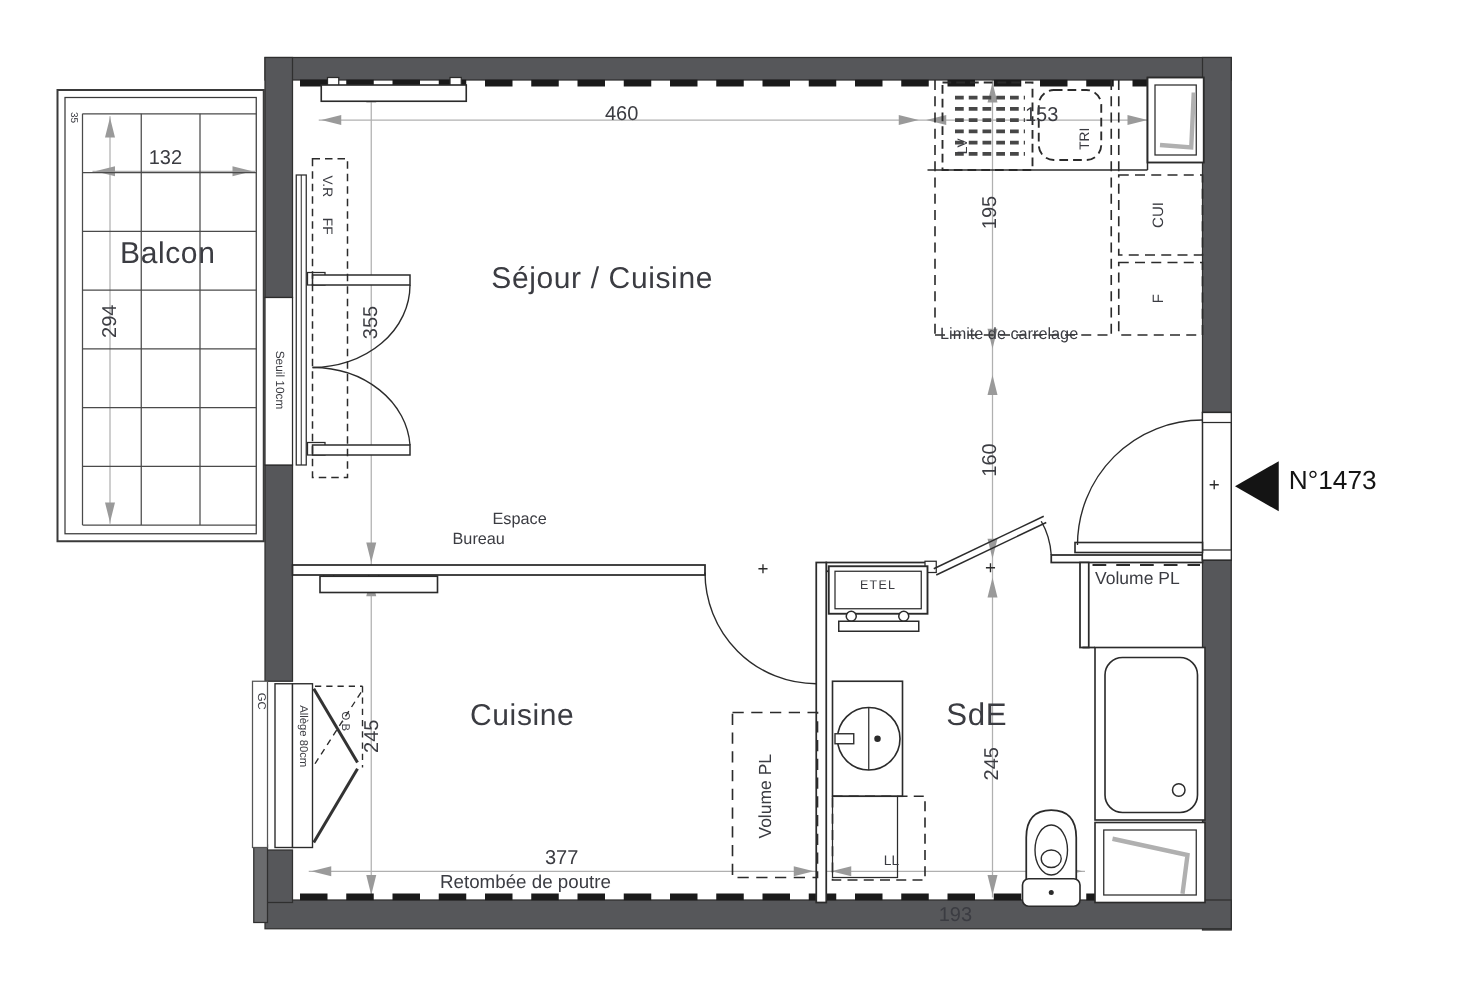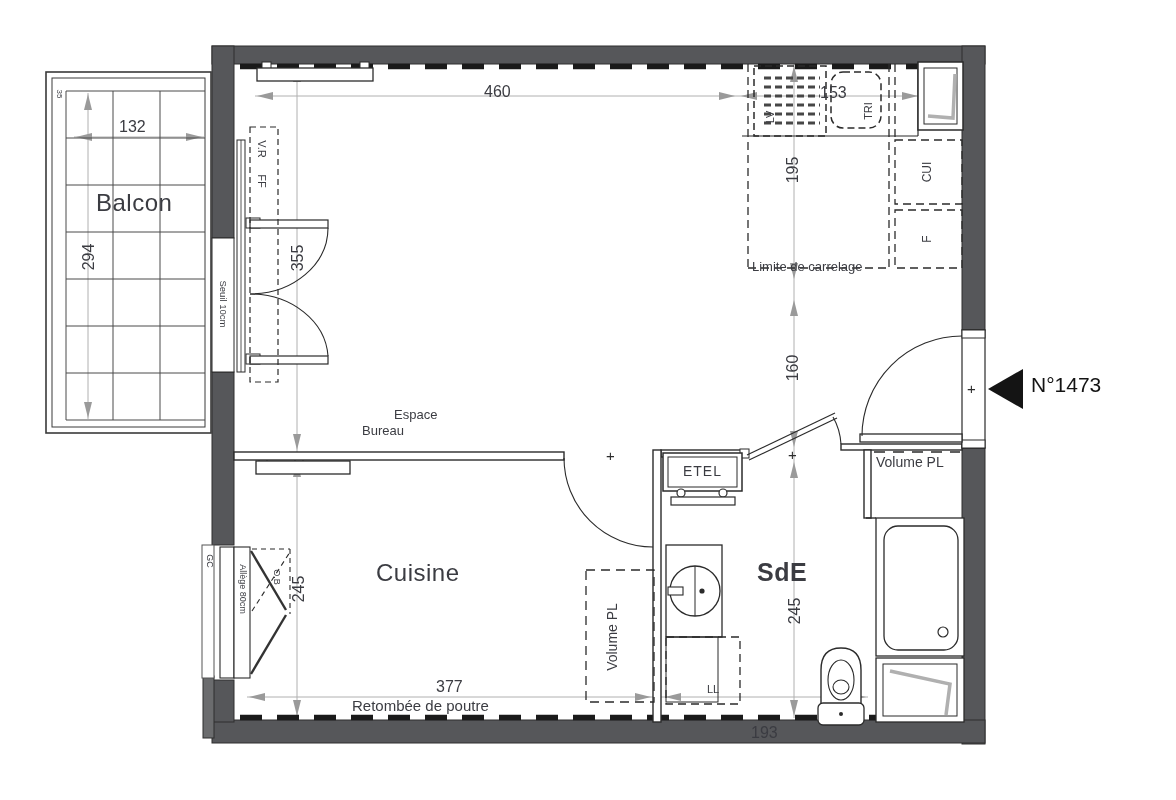--- a/index.html
+++ b/index.html
@@ -236,29 +236,30 @@
     <rect x="860" y="434" width="102" height="8" stroke-width="1.3"></rect>
     <path d="M862 436 A 100 100 0 0 1 962 336" fill="none" stroke-width="1.1"></path>
   </g>
 
   <g>
     <polygon points="988,389 1023,369 1023,409" fill="#141414"></polygon>
   </g>
 </svg>
 
   <div class="lbl room" style="left:96px;top:190px;">Balcon</div>
+  <div class="lbl room" style="left:393px;top:210px;">Séjour / Cuisine</div>
   <div class="lbl room" style="left:376px;top:560px;">Cuisine</div>
-  <div class="lbl room" style="left:757px;top:559px;font-size:25px;font-weight:bold;">SdE</div>
+  <div class="lbl room" style="left:757px;top:559px;font-size:25px;">SdE</div>
 
   <div class="lbl" style="left:1031px;top:374px;font-size:21px;color:#141414;">N°1473</div>
 
   <div class="lbl" style="left:362px;top:408px;font-size:13px;margin-left:32px;">Espace</div>
   <div class="lbl" style="left:362px;top:424px;font-size:13px;">Bureau</div>
 
-  <div class="lbl" style="left:663px;top:464px;width:79px;text-align:center;font-size:14px;letter-spacing:1px;">ETEL</div>
+  <div class="lbl" style="left:663px;top:464px;width:79px;text-align:center;font-size:10px;letter-spacing:1px;">ETEL</div>
   <div class="lbl" style="left:876px;top:455px;font-size:14px;">Volume PL</div>
   <div class="lbl" style="left:752px;top:260px;font-size:13px;">Limite de carrelage</div>
   <div class="lbl" style="left:352px;top:698px;font-size:15px;">Retombée de poutre</div>
   <div class="lbl" style="left:707px;top:684px;font-size:11px;">LL</div>
 
   <div class="lbl dim" style="left:484px;top:84px;">460</div>
   <div class="lbl dim" style="left:820px;top:85px;">153</div>
   <div class="lbl dim" style="left:119px;top:119px;">132</div>
   <div class="lbl dim" style="left:436px;top:679px;">377</div>
   <div class="lbl dim" style="left:751px;top:681px;margin-top:44px;">193</div>

